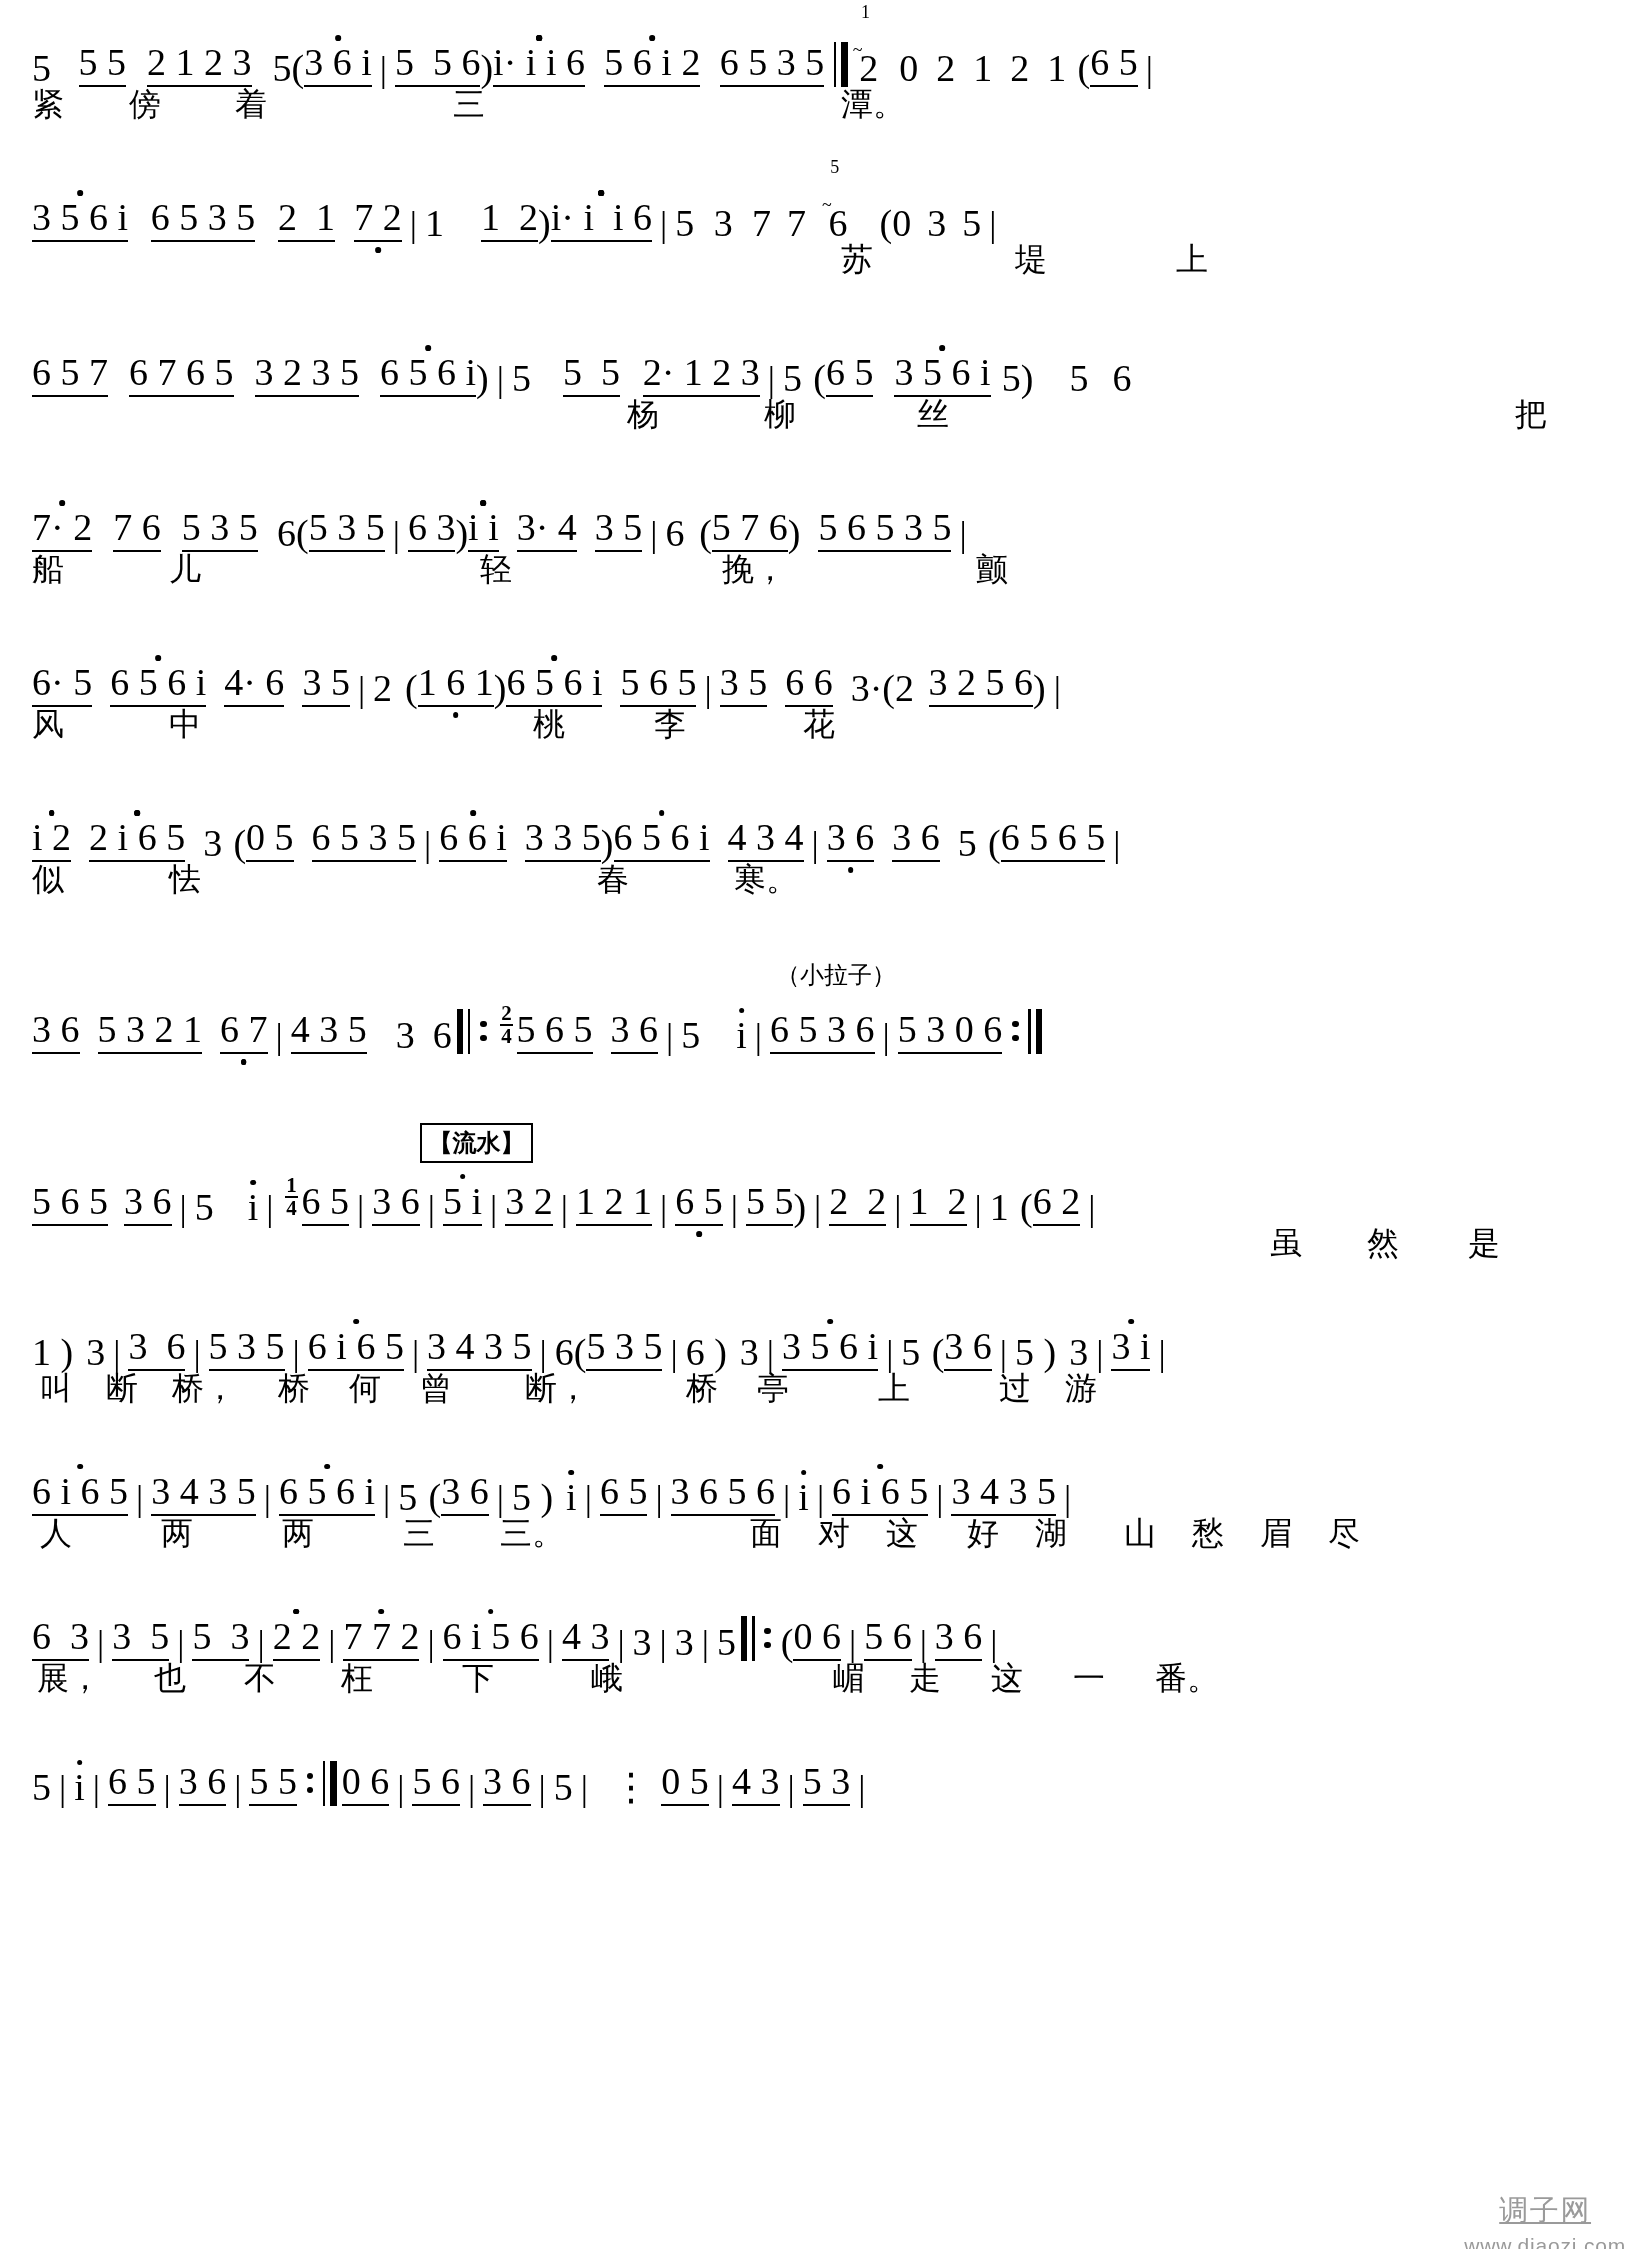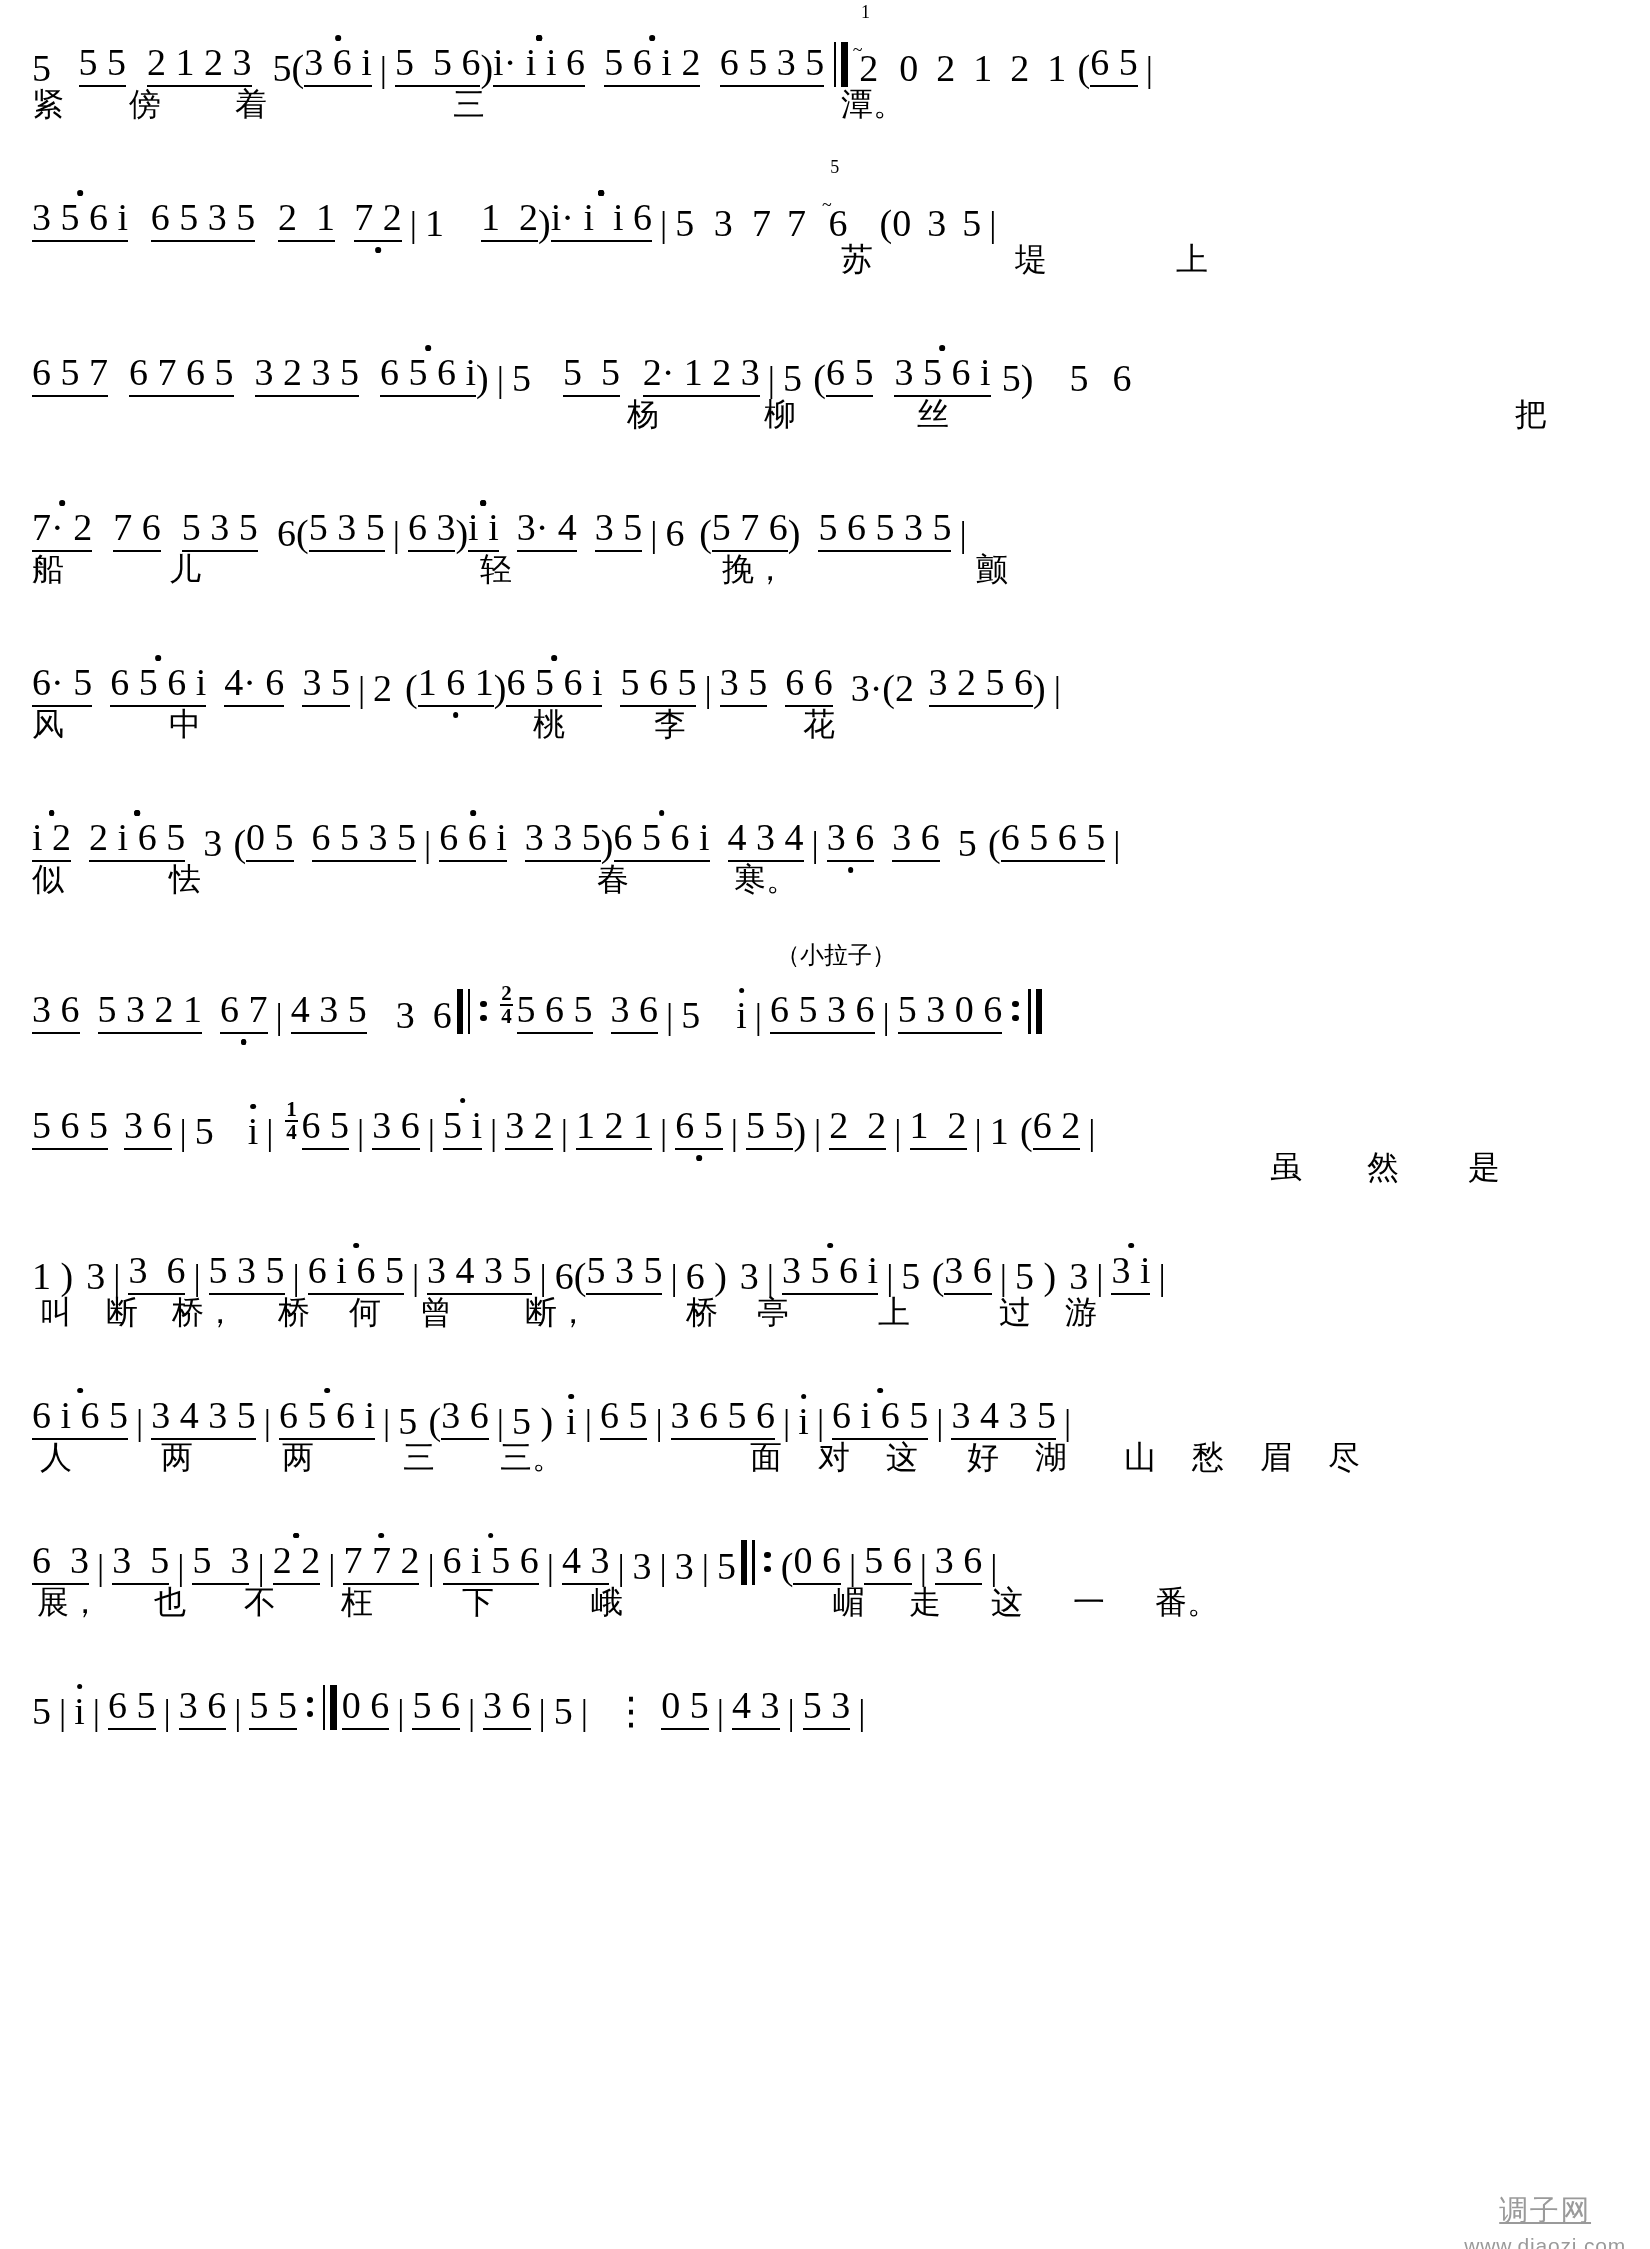--- a/index.html
+++ b/index.html
@@ -99,20 +99,21 @@
     display: inline-block;
     font-weight: bold;
   }
   .annot-row {
     height: 36px;
     display: flex;
     align-items: flex-end;
     white-space: nowrap;
     padding-left: 32px;
     box-sizing: border-box;
+    margin-top: 20px;
   }
   .timesig {
     display: inline-flex;
     flex-direction: column;
     align-items: center;
     font-size: 21px;
     line-height: 1.0;
     font-weight: bold;
     margin: 0 3.2px 6.5px 3.2px;
     vertical-align: bottom;
@@ -470,20 +471,24 @@
           <span class="thin"></span>
           <span class="thick"></span>
         </span>
     </div>
     <div class="lyrics-row"></div>
   </div>
 
   <div class="row-gap" style="height:8px"></div>
 
   <div class="system">
+    <div class="annot-row">
+      <span class="space" style="width:356px"></span>
+      <span class="tag tag-box">【流水】</span>
+    </div>
     <div class="notes-row">
       <span class="tok b1">5&nbsp;6&nbsp;5</span>
       <span class="space" style="width:16px"></span>
       <span class="tok b1">3&nbsp;6</span>
       <span class="bar">|</span>
       <span class="tok">5</span>
       <span class="space" style="width:34px"></span>
       <span class="tok"><span class="dot-up">i</span></span>
       <span class="bar">|</span>
       <span class="timesig">

